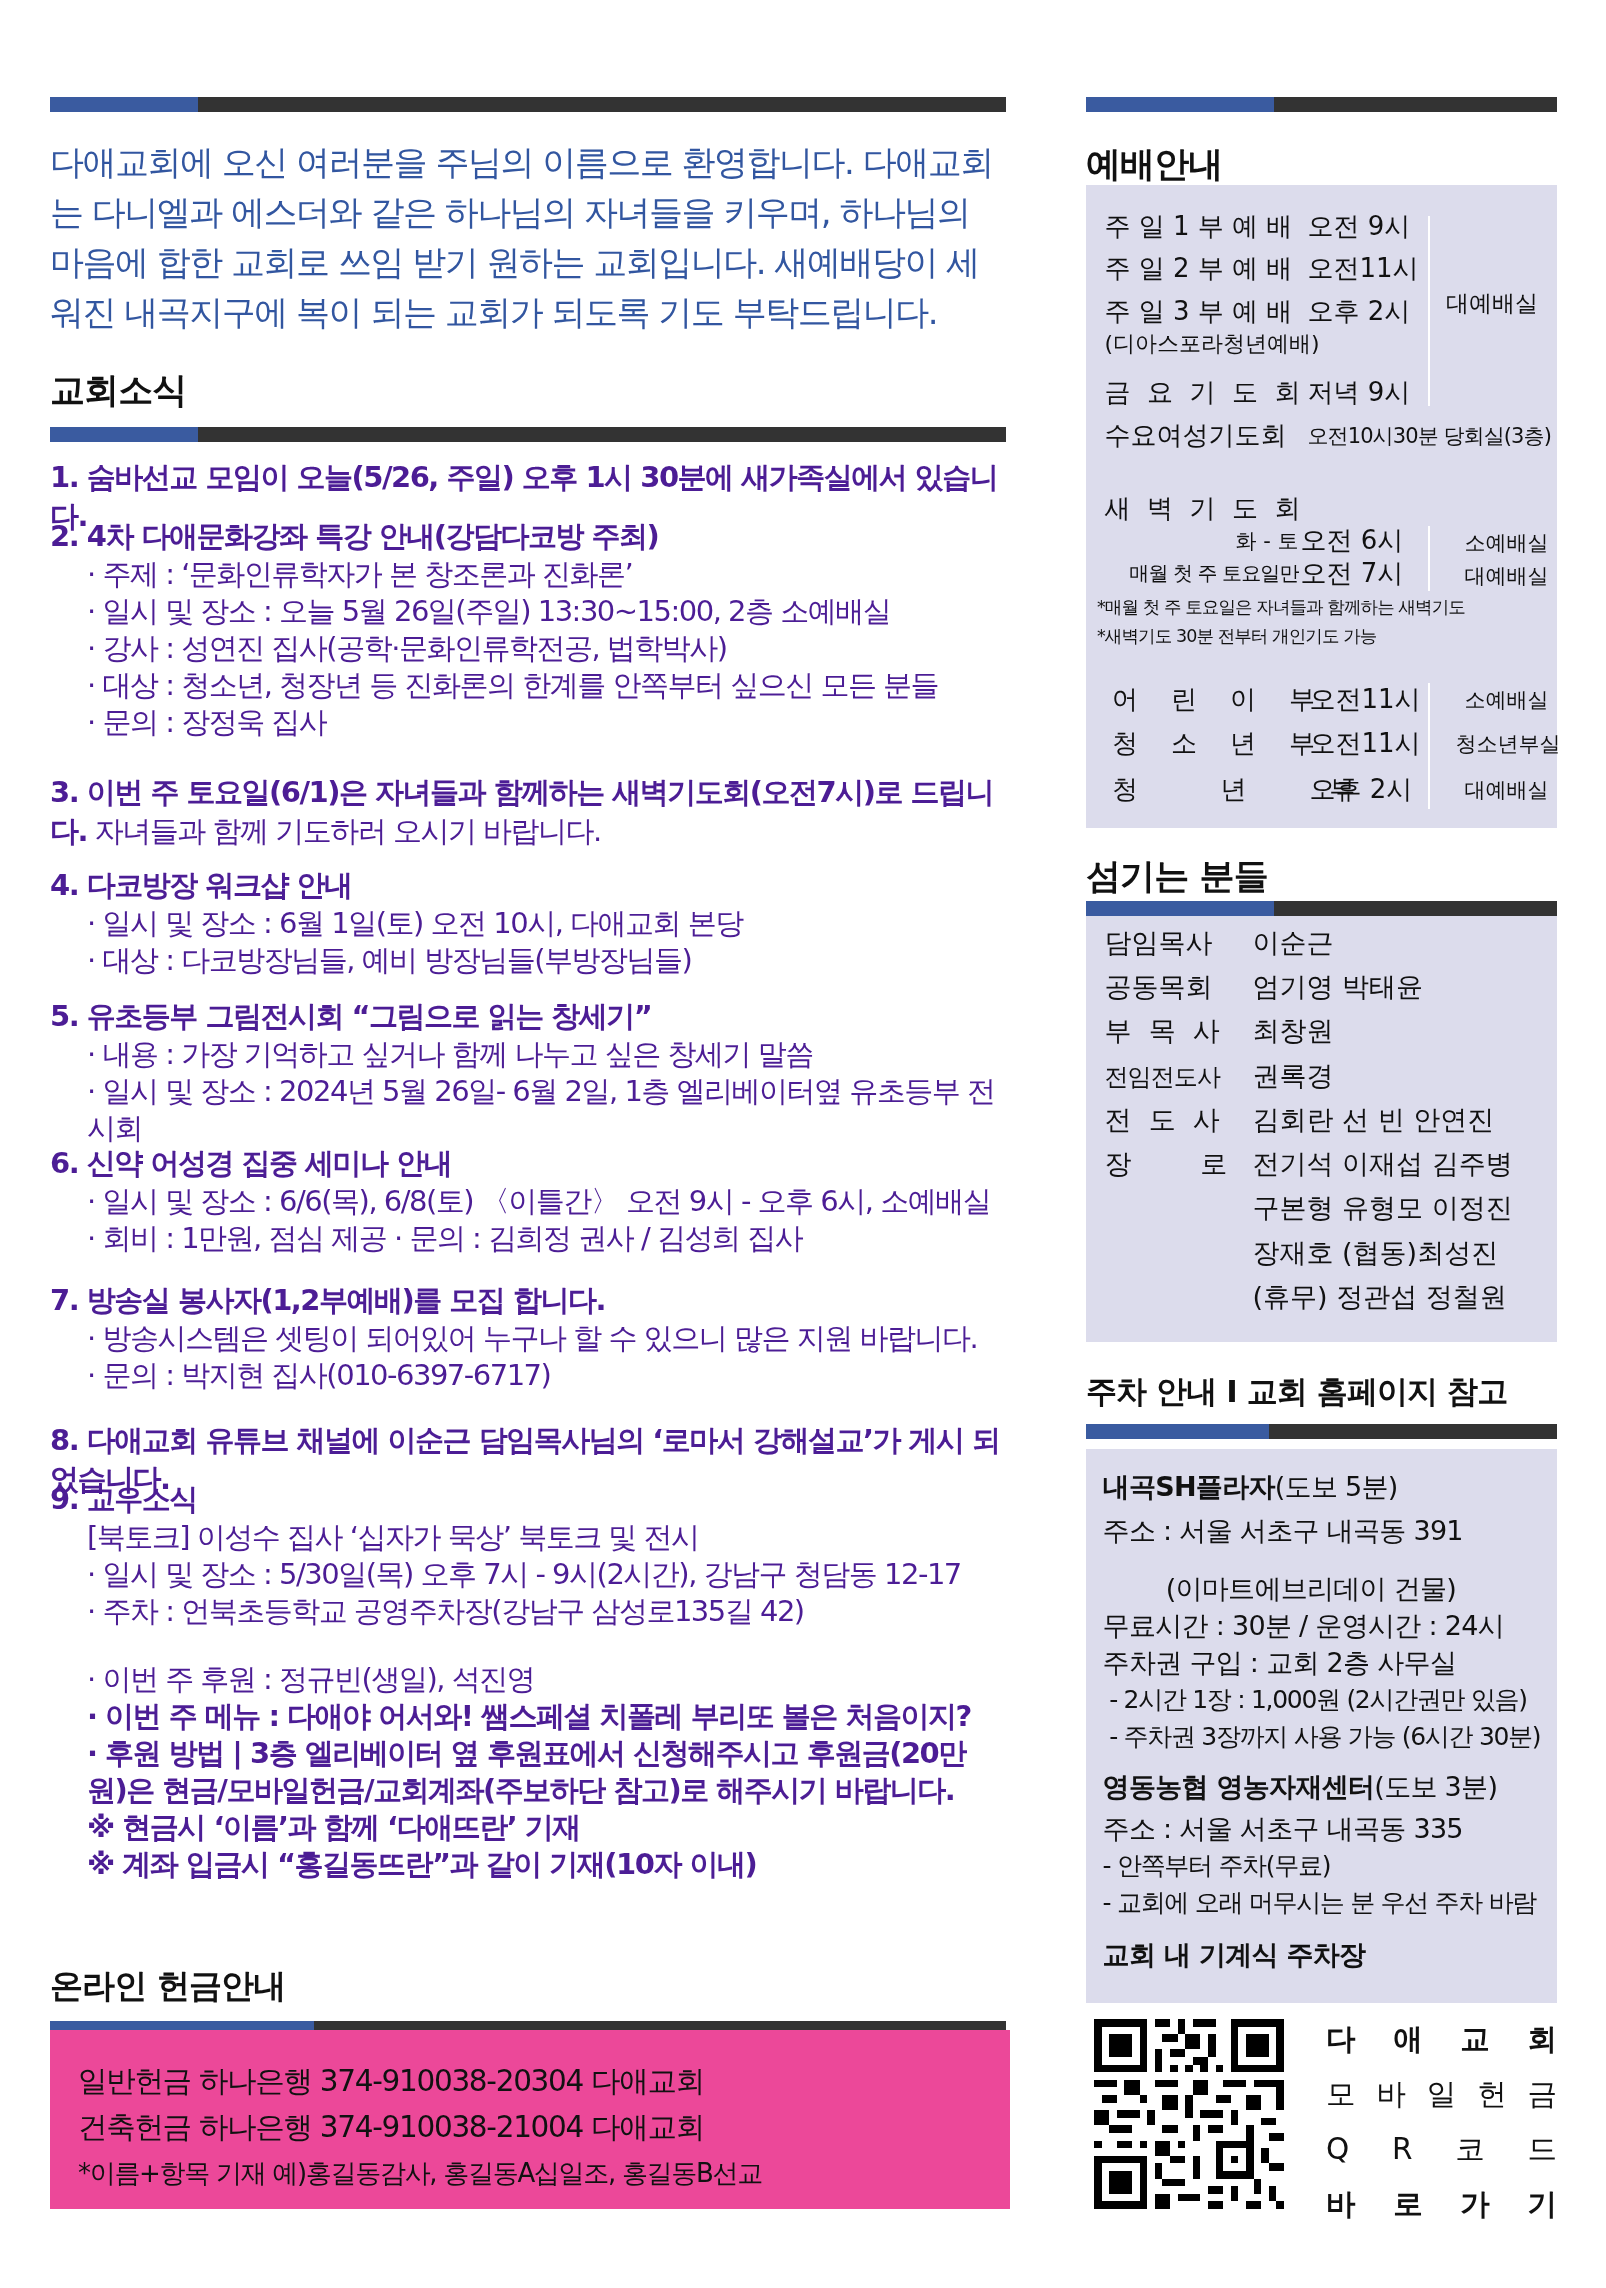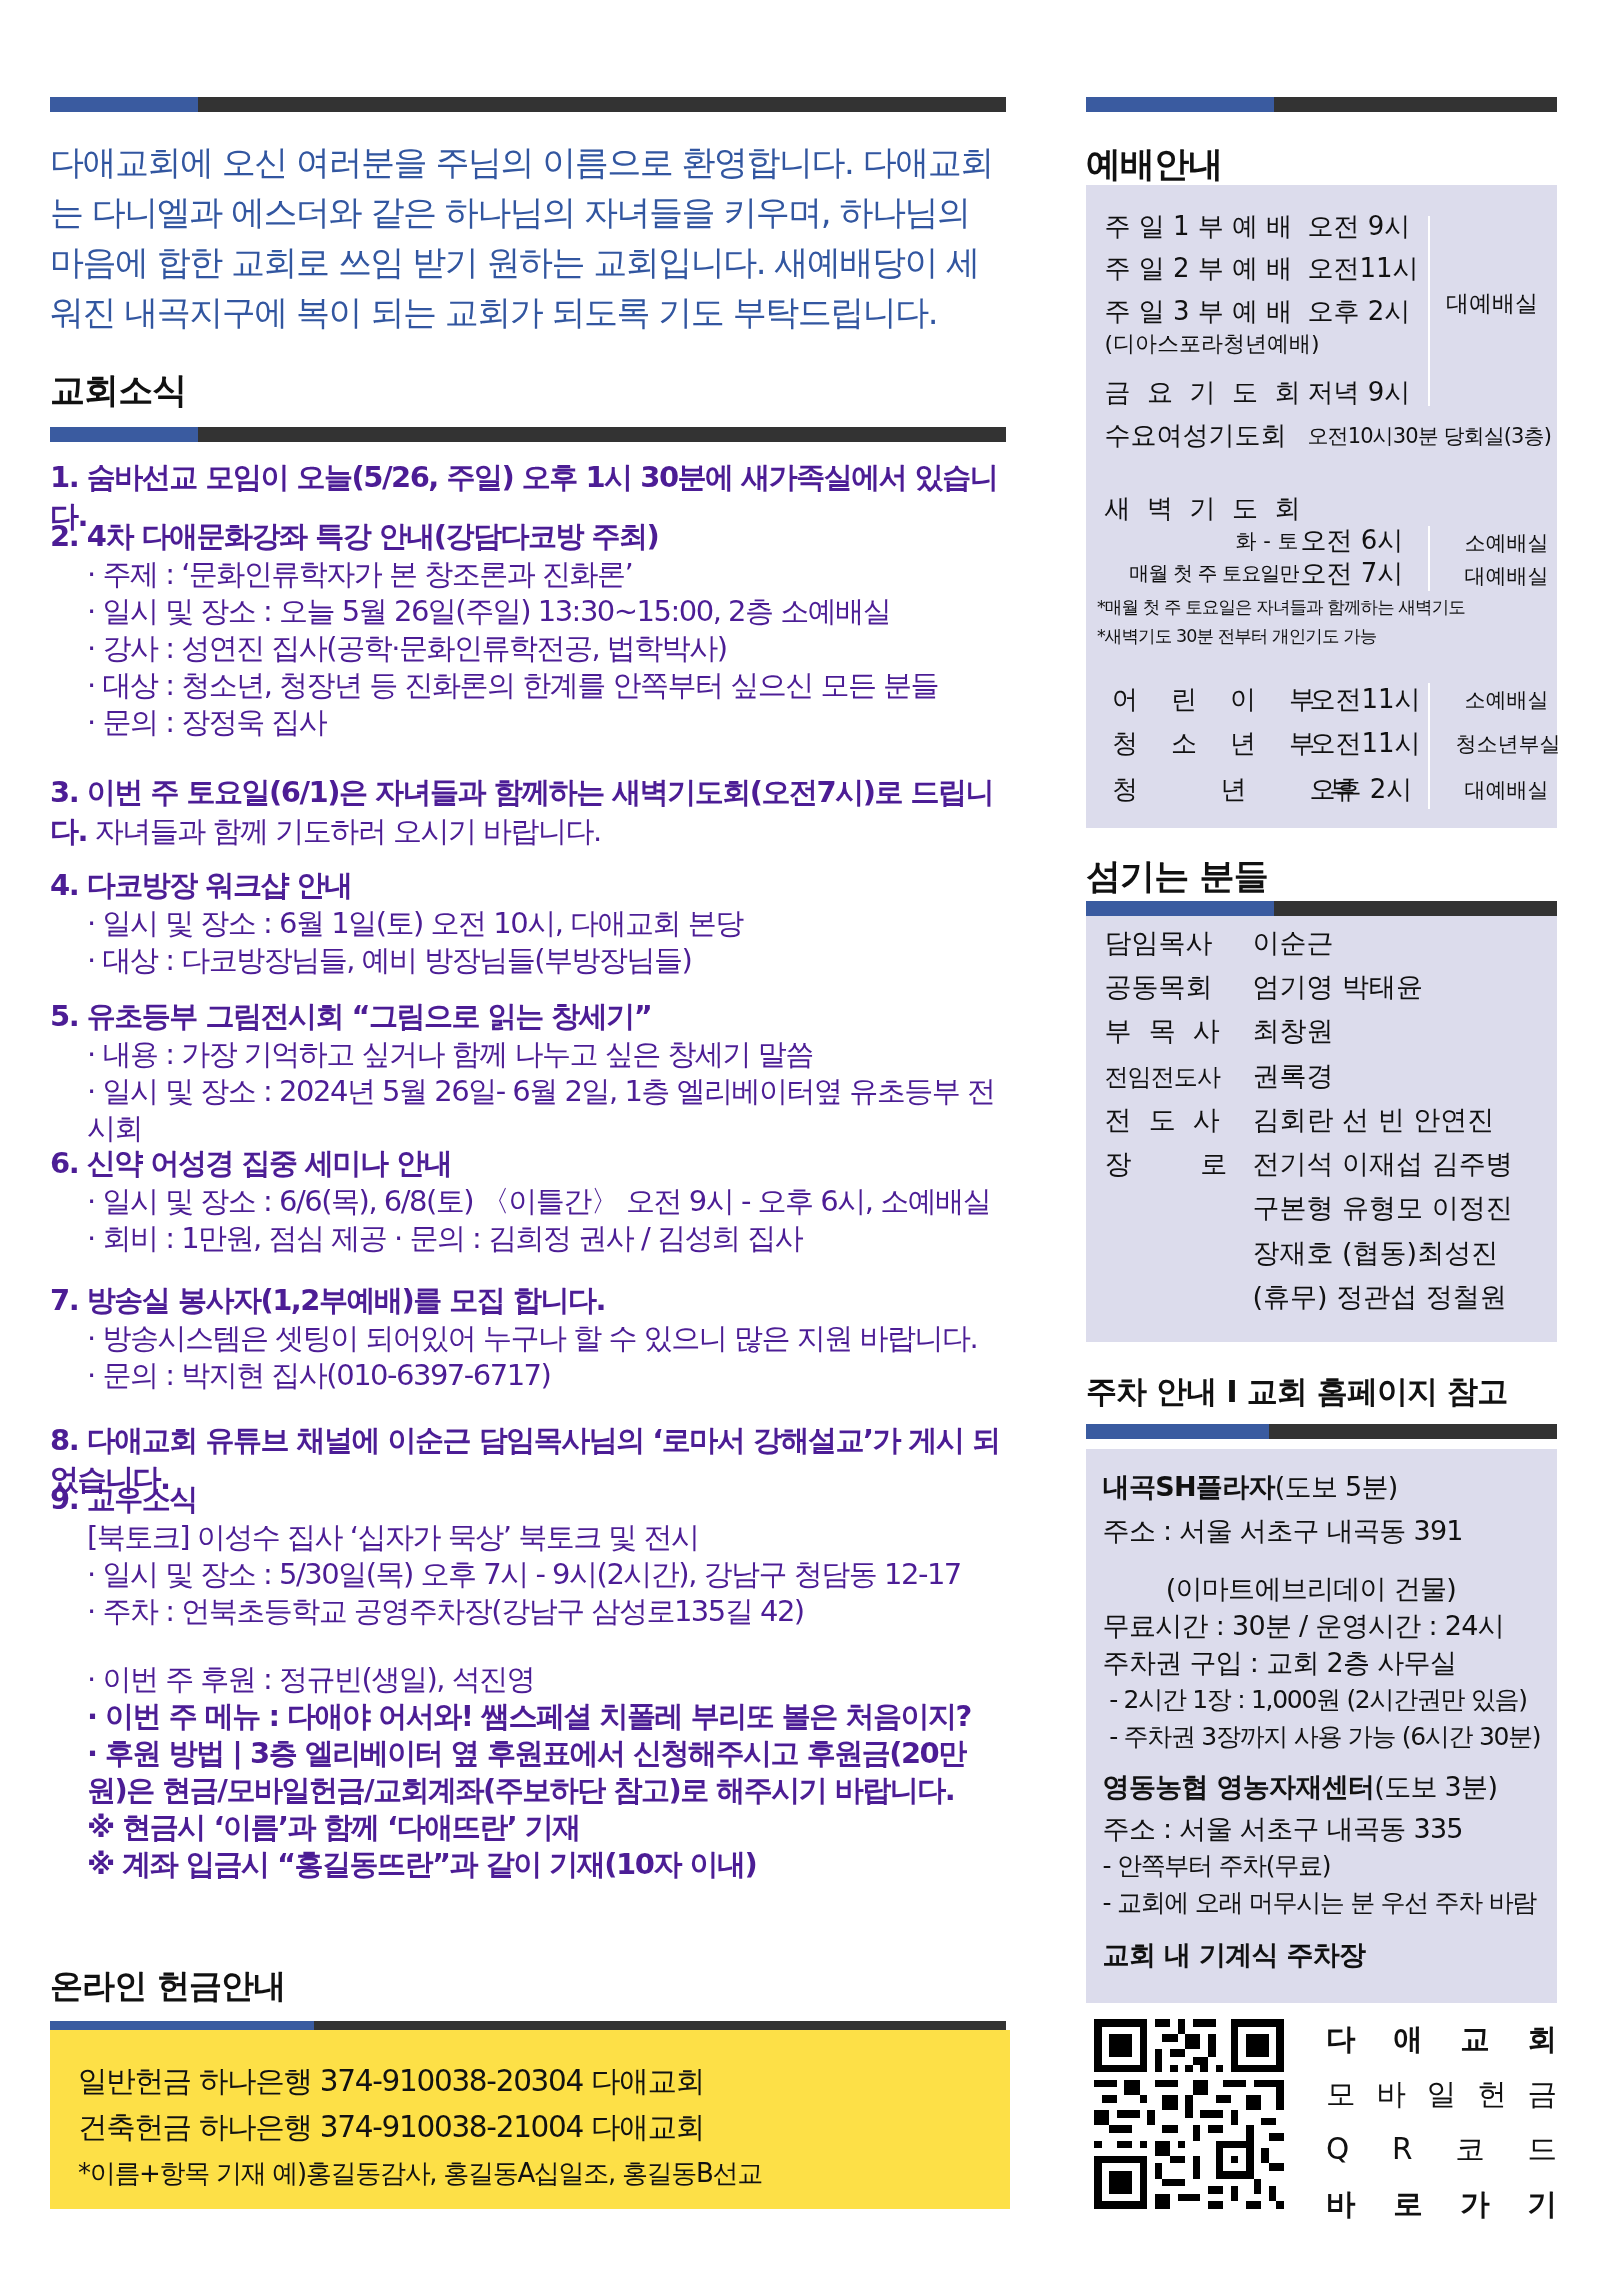--- a/index.html
+++ b/index.html
@@ -12,21 +12,21 @@
   .h2 { position: absolute; font-weight: bold; color: #111; letter-spacing: -0.9px; }
 
   
   #intro { position: absolute; left: 50px; top: 137px; width: 960px; font-size: 34px; line-height: 50px; color: #3256a0; letter-spacing: -1.5px; }
 
   .news { position: absolute; left: 50px; width: 960px; font-size: 29px; letter-spacing: -1.5px; color: #4c1d95; }
   .news .t { font-weight: bold; line-height: 39px; }
   .news .l { line-height: 37px; padding-left: 37px; }
   .news .b { font-weight: bold; }
 
-  #offer-box { position: absolute; left: 50px; top: 2030px; width: 960px; height: 179px; background: #fde047; padding: 28px 28px; font-size: 29.5px; letter-spacing: -1.3px; }
+  #offer-box { position: absolute; left: 50px; top: 2030px; width: 960px; height: 179px; background: #ec4899; padding: 28px 28px; font-size: 29.5px; letter-spacing: -1.3px; }
   #offer-box .row { line-height: 46px; }
   #offer-box .note { font-size: 26px; line-height: 46px; }
 
   
   .rbox { position: absolute; left: 1086px; width: 471px; background: #dcdcec; }
   #worship { top: 185px; height: 643px; font-size: 26px; }
   .wrow { position: absolute; left: 18.5px; white-space: nowrap; }
   .wlbl { position: absolute; white-space: pre; }
   .vline { position: absolute; width: 1.8px; background: #ffffff; }
 

